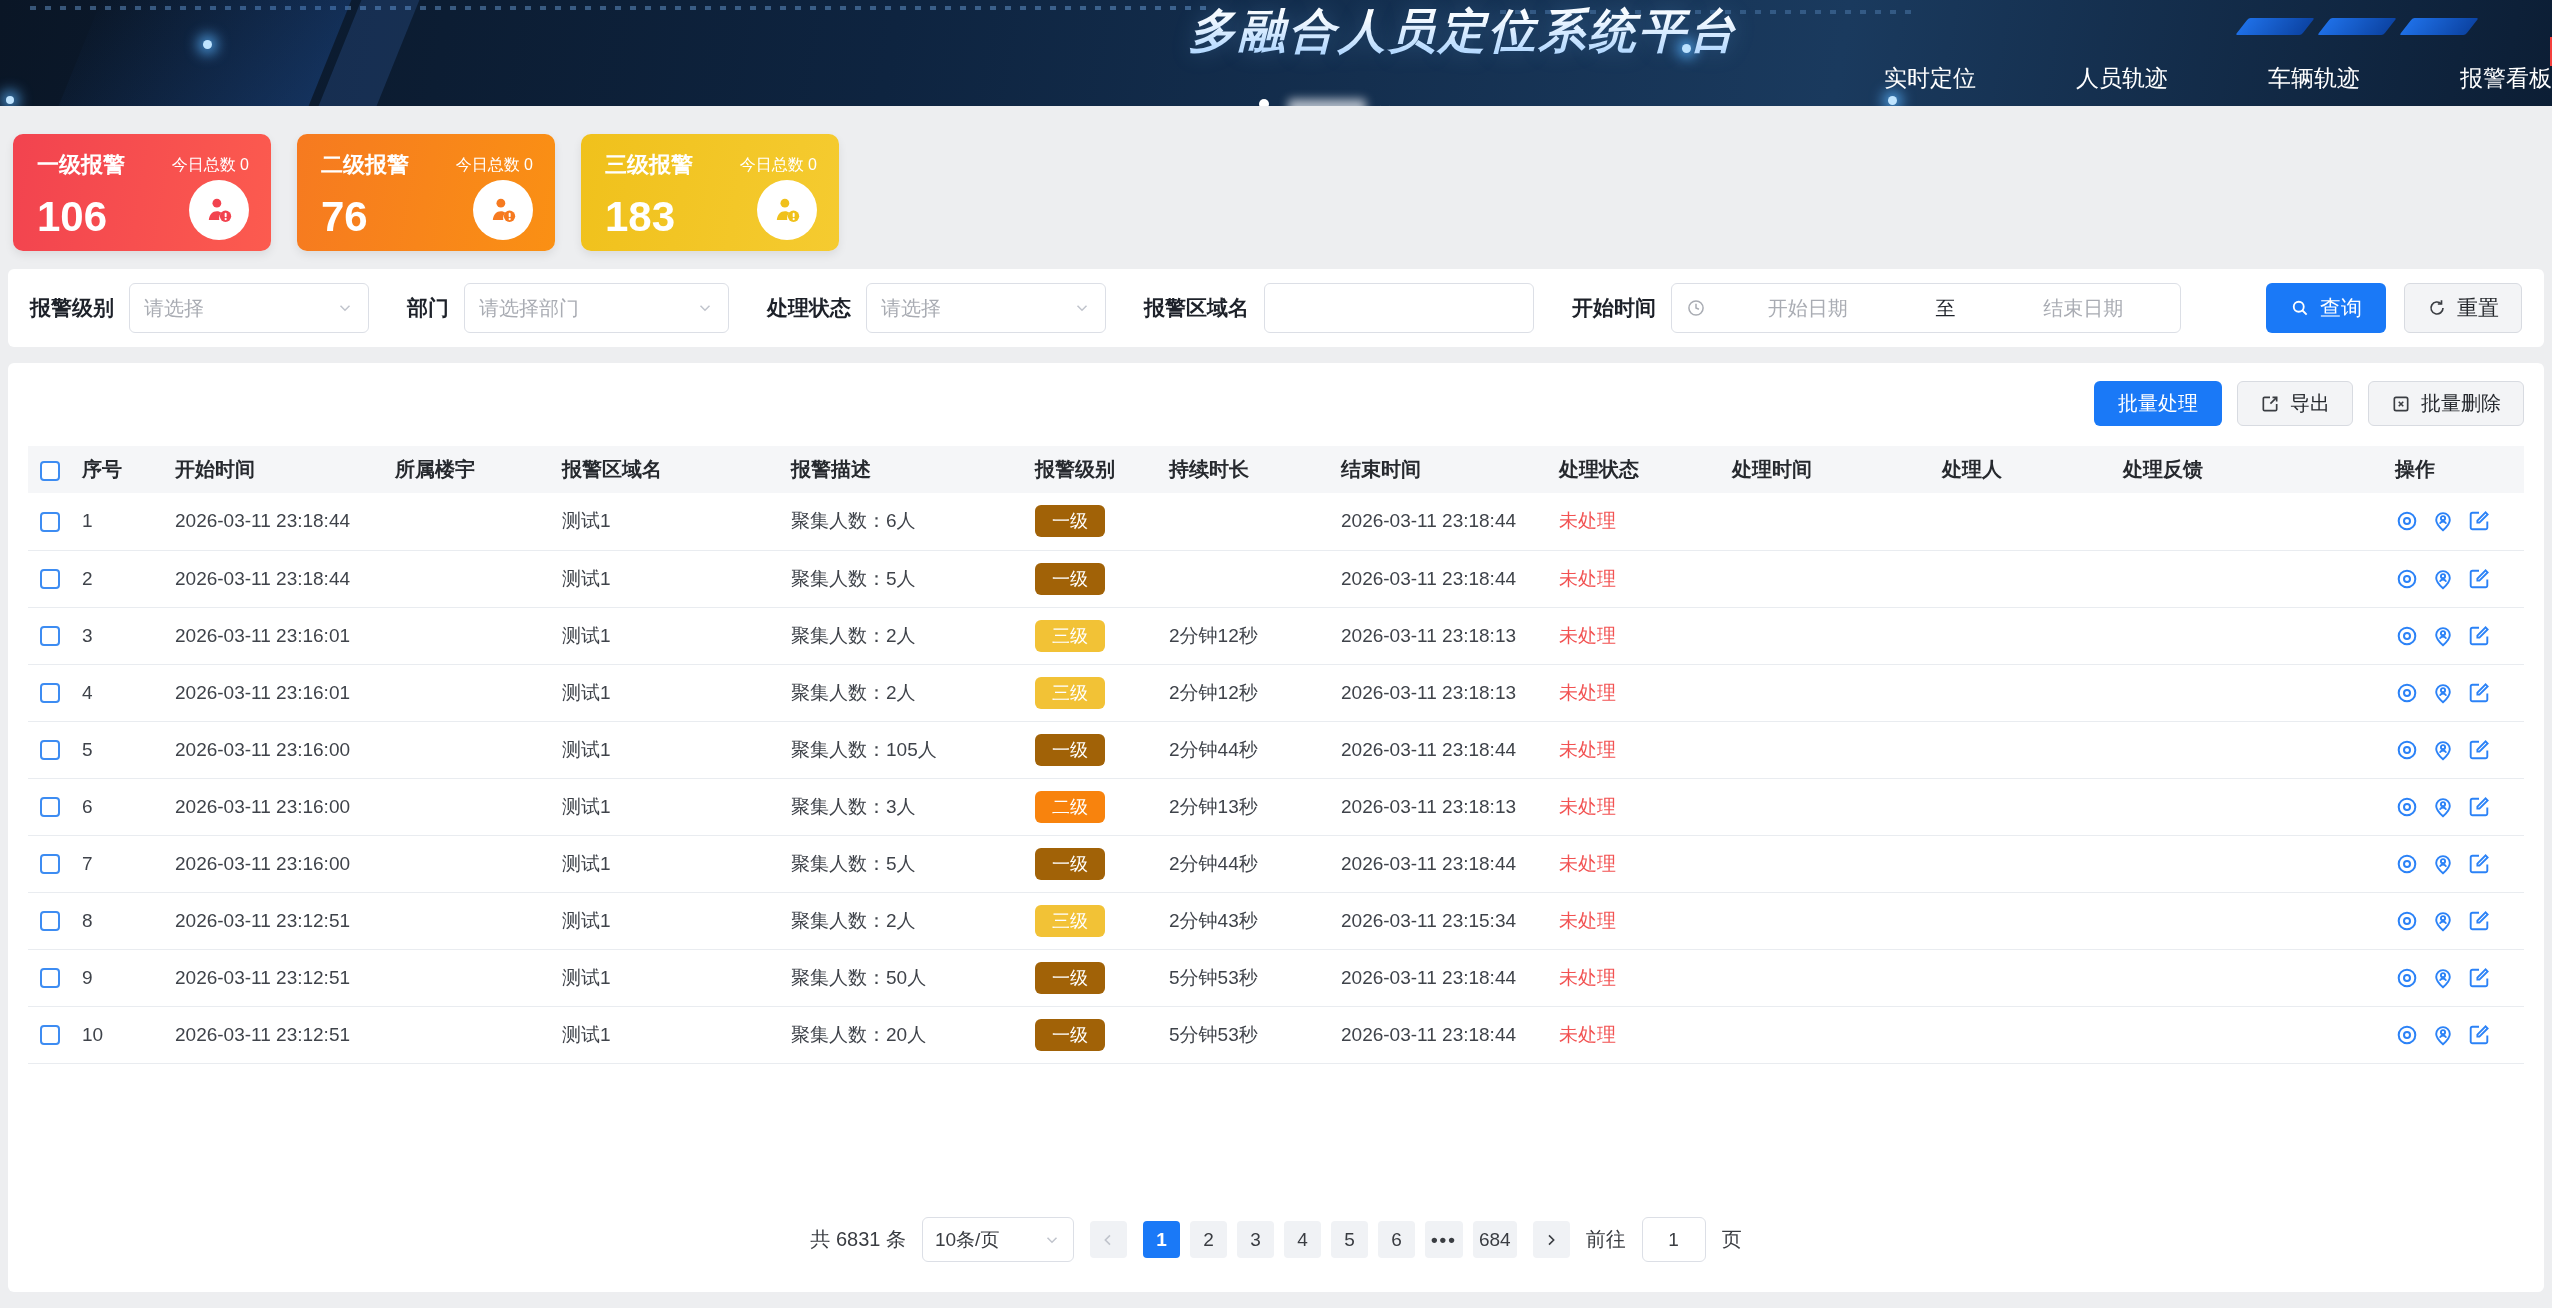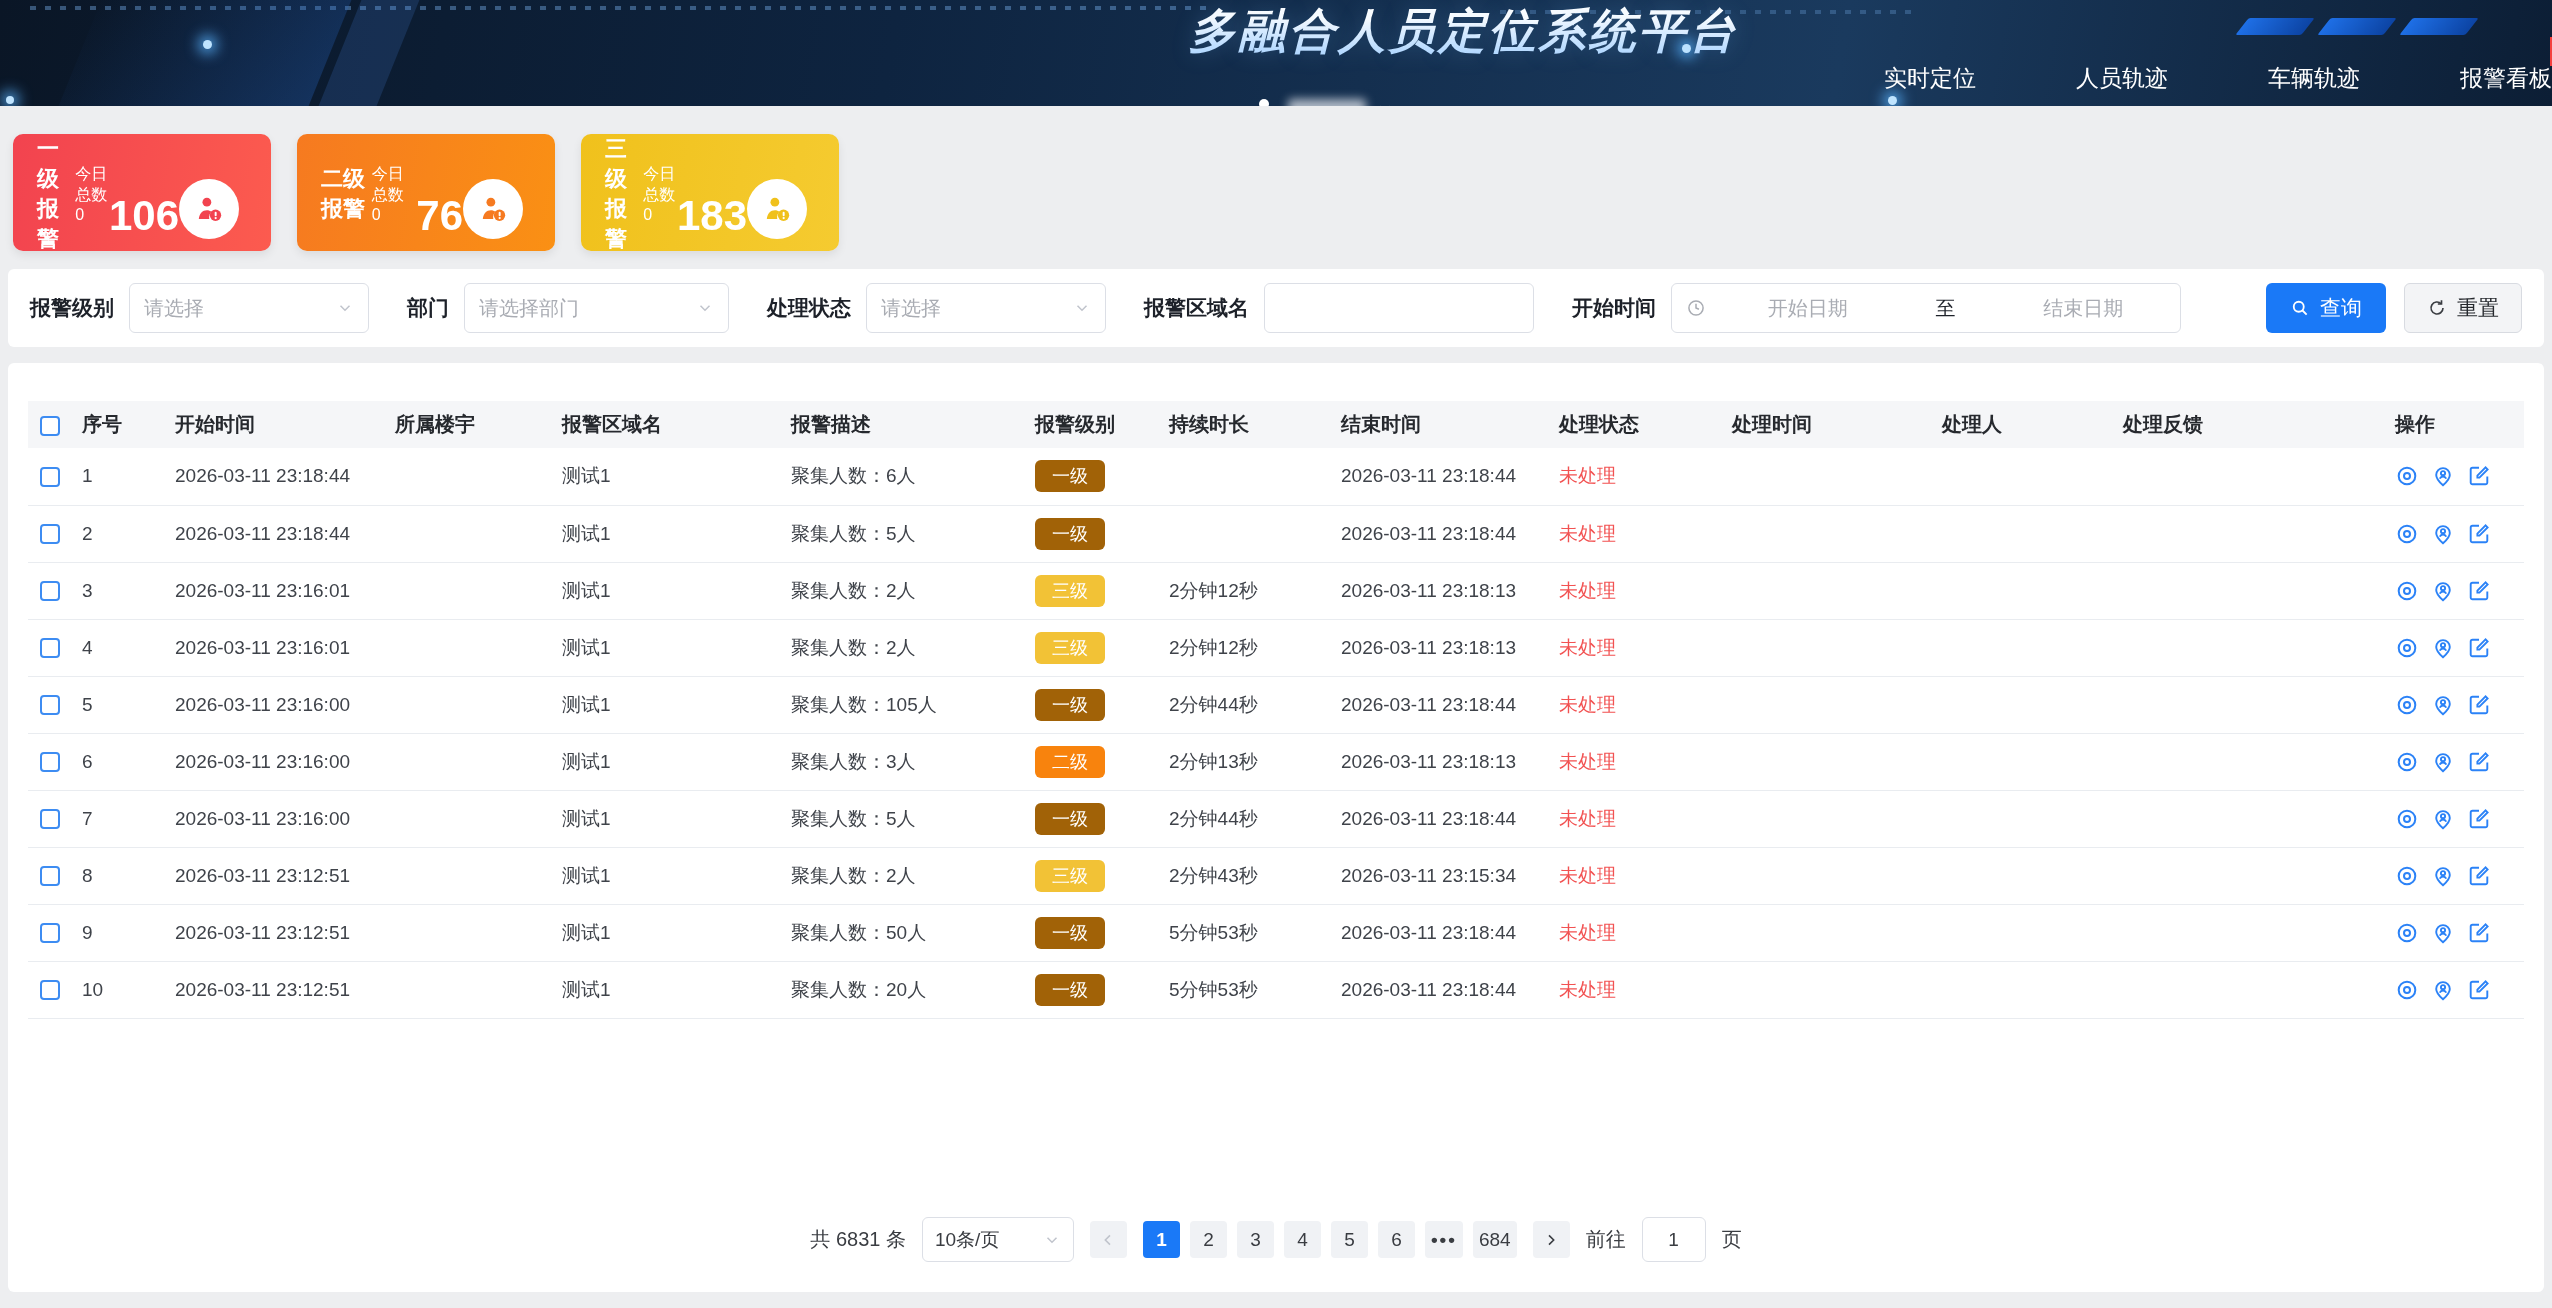--- a/index.html
+++ b/index.html
@@ -44,22 +44,22 @@
     font-size:17px; line-height:1; padding:6px 9px; border-radius:0; font-style:normal; }
   .user { display:flex; align-items:center; gap:9px; margin-left:92px; z-index:2; }
   .user svg { display:block; }
   .user-name-blur { width:78px; height:20px; border-radius:4px;
     background:rgba(225,229,236,.75); filter:blur(5px); }
   .hdr-iconbtns { display:flex; gap:26px; margin:0 26px 0 34px; z-index:2; }
   .hdr-iconbtn { width:40px; height:40px; color:#fff; display:flex; align-items:center; justify-content:center;
     filter:drop-shadow(0 0 6px rgba(255,255,255,.55)); cursor:pointer; }
   
   .cards { display:flex; gap:26px; margin:28px 0 0 13px; }
-  .card { width:258px; height:117px; border-radius:10px; padding:16px 32px 14px 24px;
-    color:#fff; display:flex; flex-direction:row; justify-content:space-between;
+  .card { width:258px; height:117px; border-radius:10px; padding:16px 22px 14px 24px;
+    color:#fff; display:flex; flex-direction:column; justify-content:space-between;
     box-shadow:0 4px 10px rgba(0,0,0,.08); }
   .card-top { display:flex; justify-content:space-between; align-items:center; }
   .card-level { font-size:22px; font-weight:bold; }
   .card-today { font-size:16px; }
   .card-bot { display:flex; justify-content:space-between; align-items:flex-end; }
   .card-count { font-size:42px; font-weight:bold; line-height:1; }
   .card-ic { width:60px; height:60px; border-radius:50%; background:#fff;
     display:flex; align-items:center; justify-content:center; margin-bottom:-2px; }
   
   .filter { margin:18px 8px 0 8px; background:#fff; border-radius:6px; height:78px;
@@ -284,20 +284,39 @@
       <svg width="20" height="20" viewBox="0 0 24 24" fill="none" stroke="#3a3d42" stroke-width="2">
         <path d="M19.2 12a7.2 7.2 0 1 1-2.1-5.1"></path>
           <polyline points="17.4,2.8 17.4,7.2 13,7.2"></polyline>
       </svg>
       <span>重置</span>
     </button>
   </div>
 </div>
 
 <div class="tcard">
+  <div class="toolbar">
+    <button class="btn btn-sm btn-primary">批量处理</button>
+    <button class="btn btn-sm btn-plain">
+      <svg width="20" height="20" viewBox="0 0 24 24" fill="none" stroke="#3a3d42" stroke-width="2">
+        <path d="M20 12v6.5A1.5 1.5 0 0 1 18.5 20h-13A1.5 1.5 0 0 1 4 18.5v-13A1.5 1.5 0 0 1 5.5 4H12"></path>
+        <polyline points="15,4 20,4 20,9"></polyline>
+          <line x1="20" y1="4" x2="12.5" y2="11.5"></line>
+      </svg>
+      <span>导出</span>
+    </button>
+    <button class="btn btn-sm btn-plain">
+      <svg width="20" height="20" viewBox="0 0 24 24" fill="none" stroke="#3a3d42" stroke-width="2">
+        <rect x="4" y="4" width="16" height="16" rx="2"></rect>
+          <line x1="9.3" y1="9.3" x2="14.7" y2="14.7"></line>
+          <line x1="14.7" y1="9.3" x2="9.3" y2="14.7"></line>
+      </svg>
+      <span>批量删除</span>
+    </button>
+  </div>
 
   <table>
     <colgroup>
       <col style="width:42px">
         <col style="width:93px">
         <col style="width:220px">
         <col style="width:167px">
       <col style="width:229px">
         <col style="width:244px">
         <col style="width:134px">

